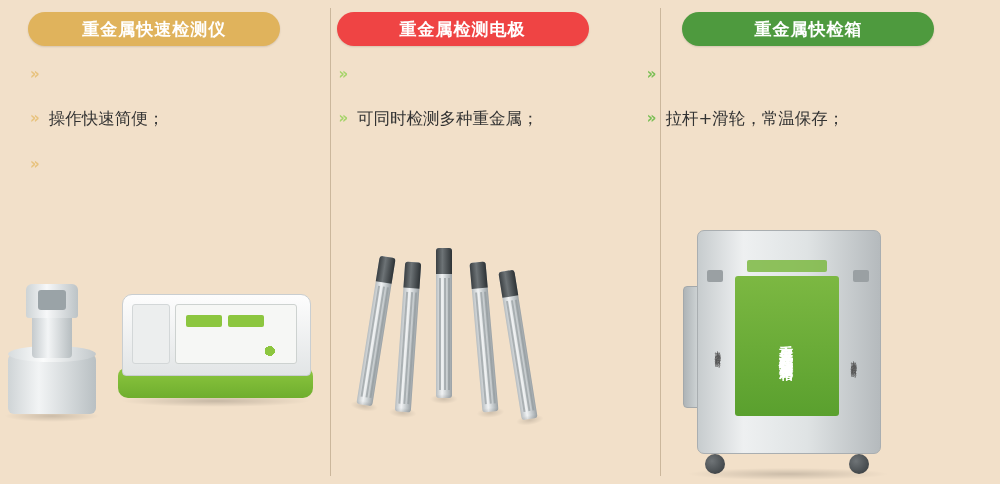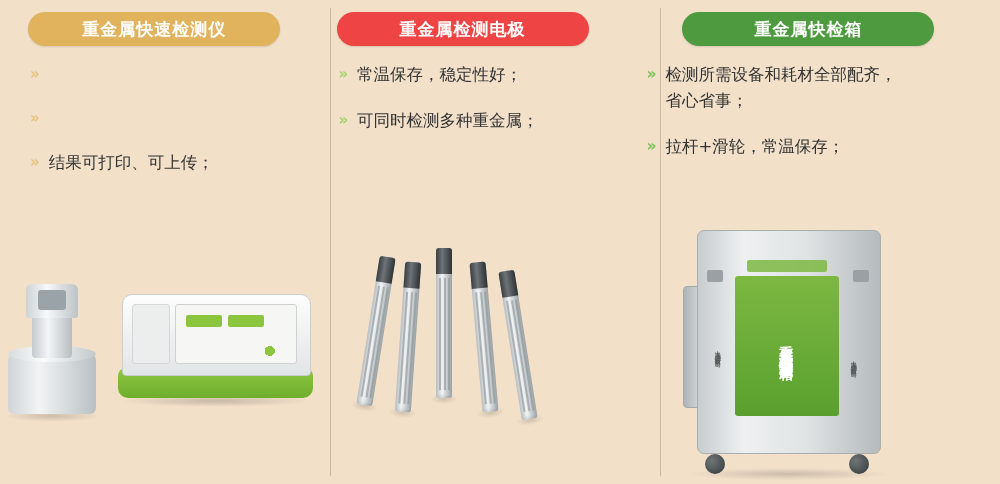--- a/index.html
+++ b/index.html
@@ -247,24 +247,24 @@
 <div class="board">
 
   <div class="panel p1">
     <div class="pill c1">重金属快速检测仪</div>
     <div class="bullets b1">
       <div class="bullet">
         <span class="chev">»</span>
       </div>
       <div class="bullet">
         <span class="chev">»</span>
-      </div>
-      <div class="bullet">
-        <span class="chev">»</span>
-        <span class="btext">结果可打印、可上传；</span>
+        <span class="btext">操作快速简便；</span>
+      </div>
+      <div class="bullet">
+        <span class="chev">»</span>
       </div>
     </div>
 
     <div class="art">
       <div class="accessory">
         <div class="ac-shadow"></div>
         <div class="ac-cyl"></div>
         <div class="ac-top"></div>
         <div class="ac-neck"></div>
         <div class="ac-head"></div>
@@ -285,21 +285,20 @@
     </div>
   </div>
 
   <div class="divider d1"></div>
 
   <div class="panel p2">
     <div class="pill c2">重金属检测电极</div>
     <div class="bullets b2">
       <div class="bullet">
         <span class="chev">»</span>
-        <span class="btext">常温保存，稳定性好；</span>
       </div>
       <div class="bullet">
         <span class="chev">»</span>
         <span class="btext">可同时检测多种重金属；</span>
       </div>
     </div>
 
     <div class="art">
       <div class="electrodes">
         <div class="elec" style="left:60px;bottom:78px;transform:rotate(9deg);">
@@ -341,21 +340,20 @@
     </div>
   </div>
 
   <div class="divider d2"></div>
 
   <div class="panel p3">
     <div class="pill c3">重金属快检箱</div>
     <div class="bullets b3">
       <div class="bullet">
         <span class="chev">»</span>
-        <span class="btext">检测所需设备和耗材全部配齐，省心省事；</span>
       </div>
       <div class="bullet">
         <span class="chev">»</span>
         <span class="btext">拉杆+滑轮，常温保存；</span>
       </div>
     </div>
 
     <div class="art">
       <div class="case-wrap">
         <div class="handle-bar"></div>

